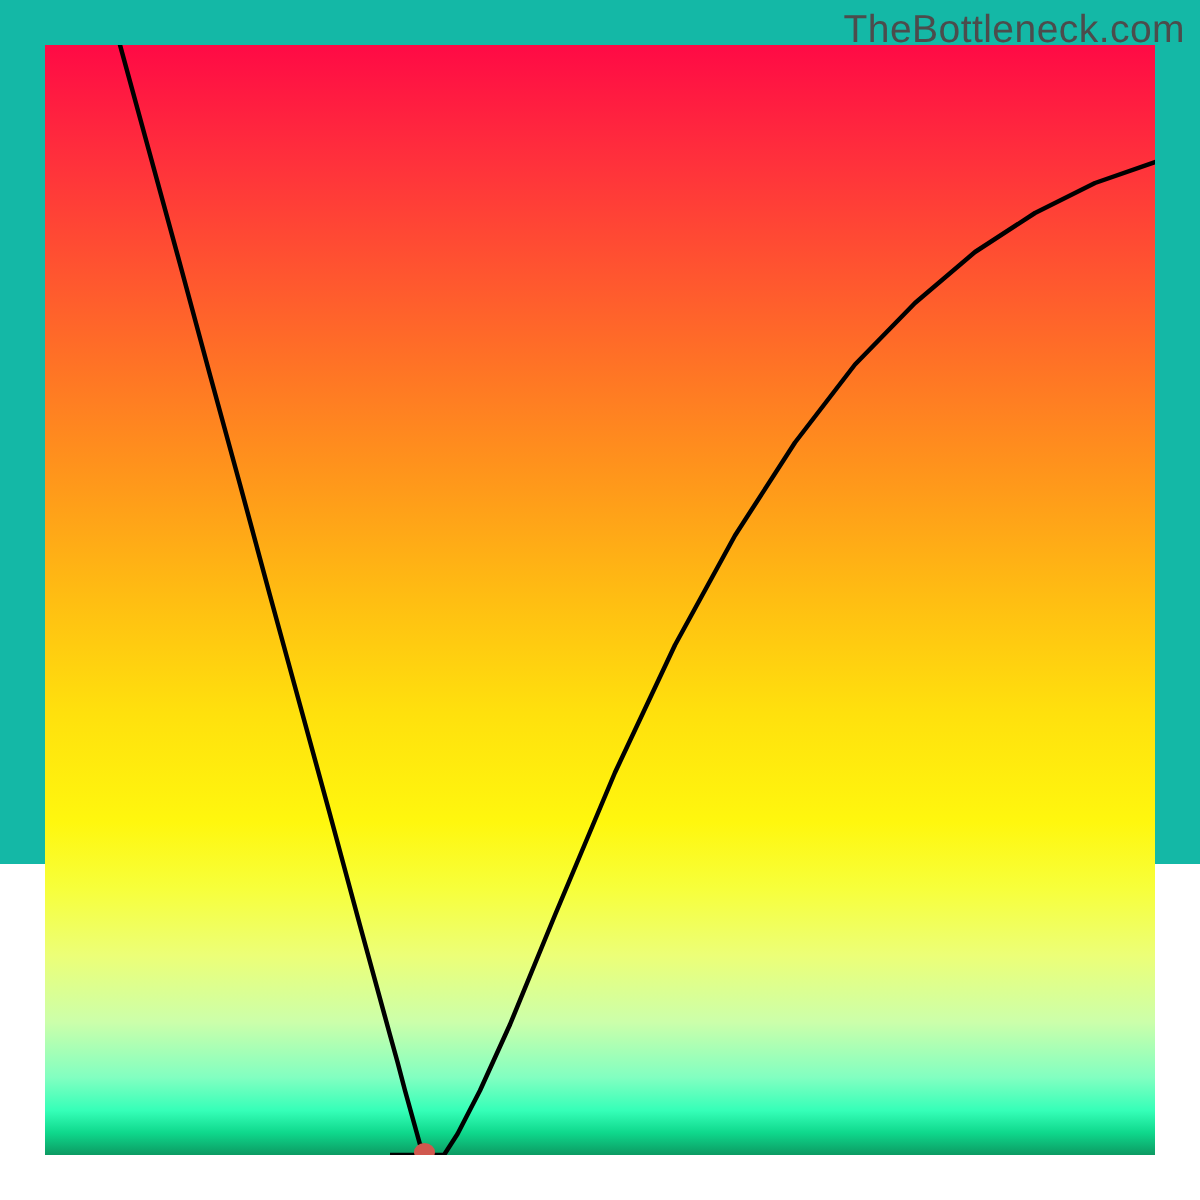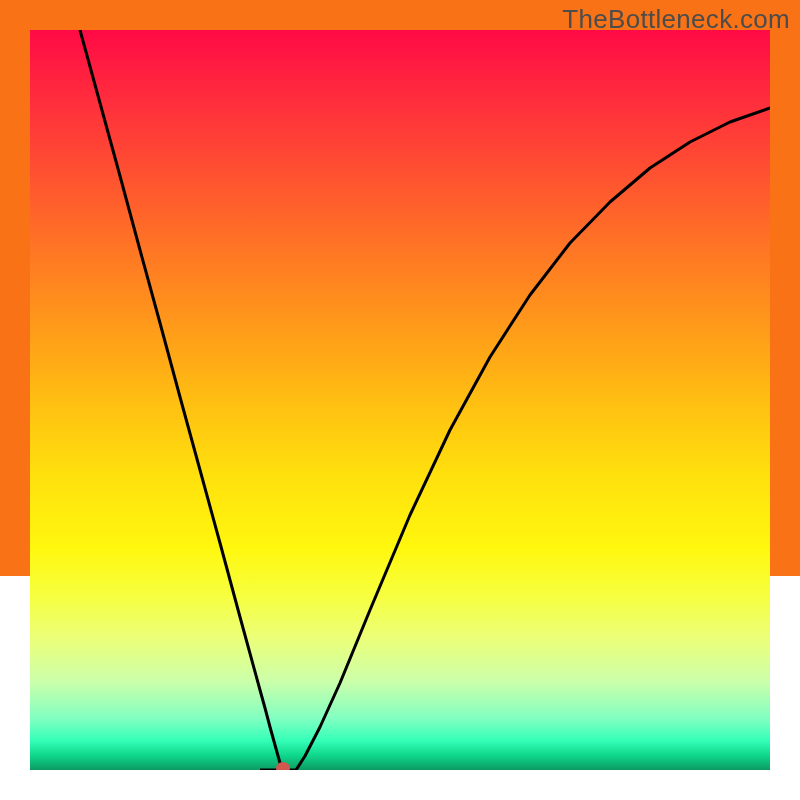--- a/index.html
+++ b/index.html
@@ -8,21 +8,21 @@
     width: 800px;
     height: 800px;
     background: #ffffff;
     font-family: Arial, Helvetica, sans-serif;
     overflow: hidden;
   }
   .frame {
     position: relative;
     width: 800px;
     height: 576px;
-    background: #f97316;
+    background: #14b8a6;
   }
   .watermark {
     position: absolute;
     top: 4px;
     right: 10px;
     color: #4c4c4c;
     font-size: 26px;
     font-weight: 400;
     z-index: 5;
     letter-spacing: 0.3px;

